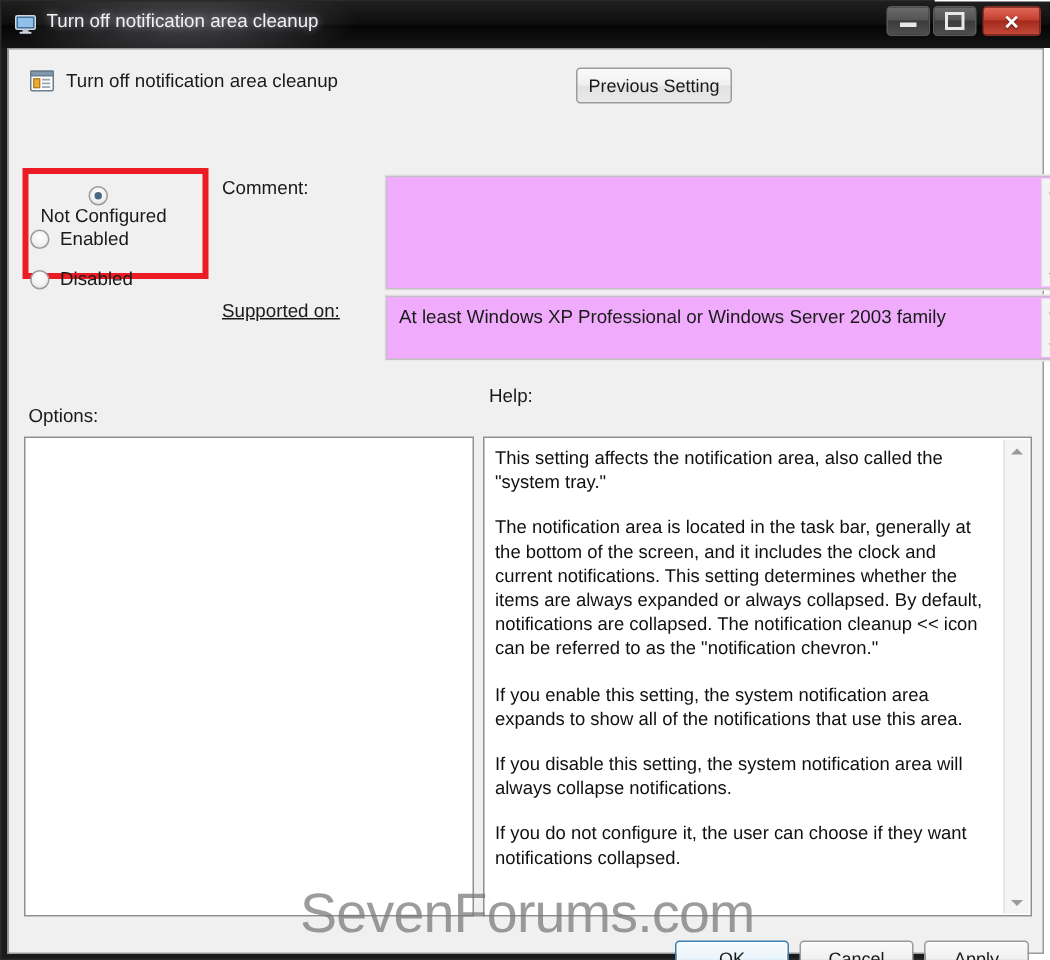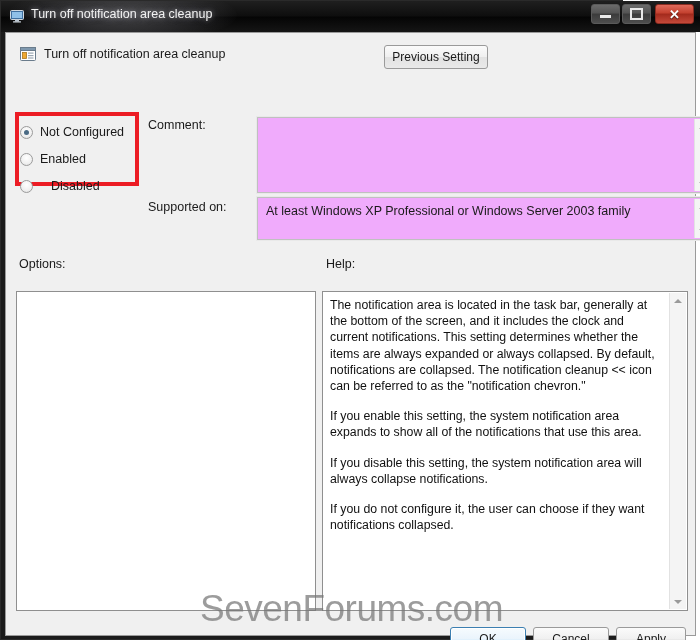--- a/index.html
+++ b/index.html
@@ -158,22 +158,22 @@
     white-space: nowrap;
   }
 
   
   .fieldlabel {
     position: absolute;
     font-size: 12.5px;
     color: #1a1a1a;
   }
   #lbl-comment   { left: 142px; top: 85px; }
-  #lbl-supported { left: 142px; top: 167px; }
-  #lbl-options   { left: 13px;  top: 224px; }
+  #lbl-supported { left: 142px; top: 167px; text-decoration: underline; }
+  #lbl-options   { left: 13px;  top: 237px; }
   #lbl-help      { left: 320px; top: 224px; }
 
   .txtbox {
     position: absolute;
     box-sizing: border-box;
     background: #f0abfc;
     border: 1px solid #c0c0c0;
     outline: 1px solid #e9e9e9;
     margin-left: 29px;
   }
@@ -316,29 +316,29 @@
         <rect x="9" y="10" width="5.5" height="1.2" fill="#9aa7b3"></rect>
         <rect x="9" y="12.4" width="5.5" height="1.2" fill="#9aa7b3"></rect>
       </svg>
     </span>
     <span id="hdr-title">Turn off notification area cleanup</span>
 
     <div class="wbtn" id="btn-prev">Previous Setting</div>
 
     <div id="redbox" style="border-color: rgb(236, 28, 36);"></div>
 
-    <div class="radio-row" style="top:91px;">
+    <div class="radio-row" style="top:91px;flex-direction:column;">
       <span class="rdot on"></span>
       <span class="rlabel">Not Configured</span>
     </div>
     <div class="radio-row" style="top:118px;">
       <span class="rdot"></span>
       <span class="rlabel">Enabled</span>
     </div>
-    <div class="radio-row" style="top:145px;gap:11px;">
+    <div class="radio-row" style="top:145px;">
       <span class="rdot"></span>
       <span class="rlabel">Disabled</span>
     </div>
 
     <span class="fieldlabel" id="lbl-comment">Comment:</span>
     <div class="txtbox" id="comment-box">
       <div class="boxtext"></div>
       <div class="vscroll">
         <div class="sarrow up">
             <span class="tri-up"></span>
@@ -364,20 +364,21 @@
 
     <span class="fieldlabel" id="lbl-options">Options:</span>
     <span class="fieldlabel" id="lbl-help">Help:</span>
 
     <div id="options-panel">
       <div class="boxtext"></div>
     </div>
 
     <div id="help-panel">
       <div id="help-text">
+          <p>This setting affects the notification area, also called the "system tray."</p>
           <p>The notification area is located in the task bar, generally at the bottom of the screen, and it includes the clock and current notifications. This setting determines whether the items are always expanded or always collapsed. By default, notifications are collapsed. The notification cleanup &lt;&lt; icon can be referred to as the "notification chevron."</p>
           <p>If you enable this setting, the system notification area expands to show all of the notifications that use this area.</p>
           <p>If you disable this setting, the system notification area will always collapse notifications.</p>
           <p>If you do not configure it, the user can choose if they want notifications collapsed.</p>
         </div>
       <div class="vscroll">
         <div class="sarrow up">
             <span class="tri-up"></span>
           </div>
         <div class="sarrow down">

